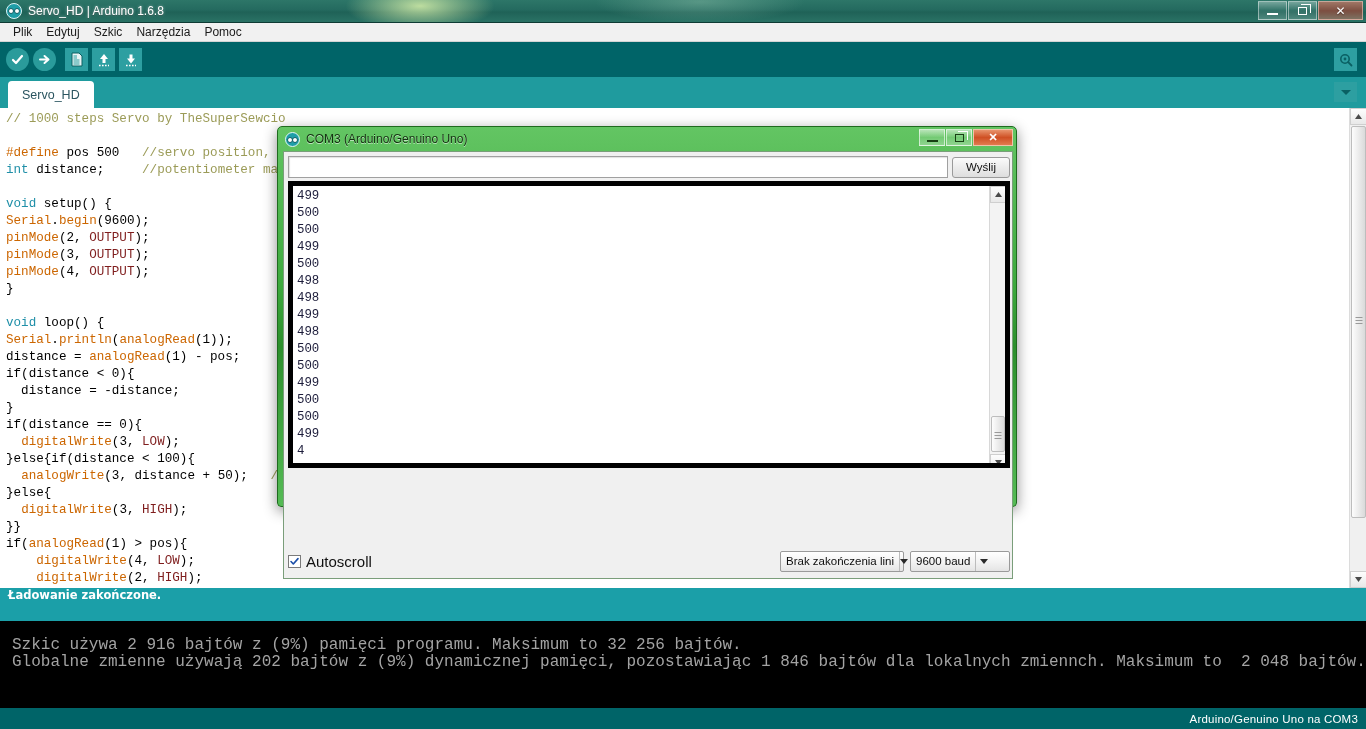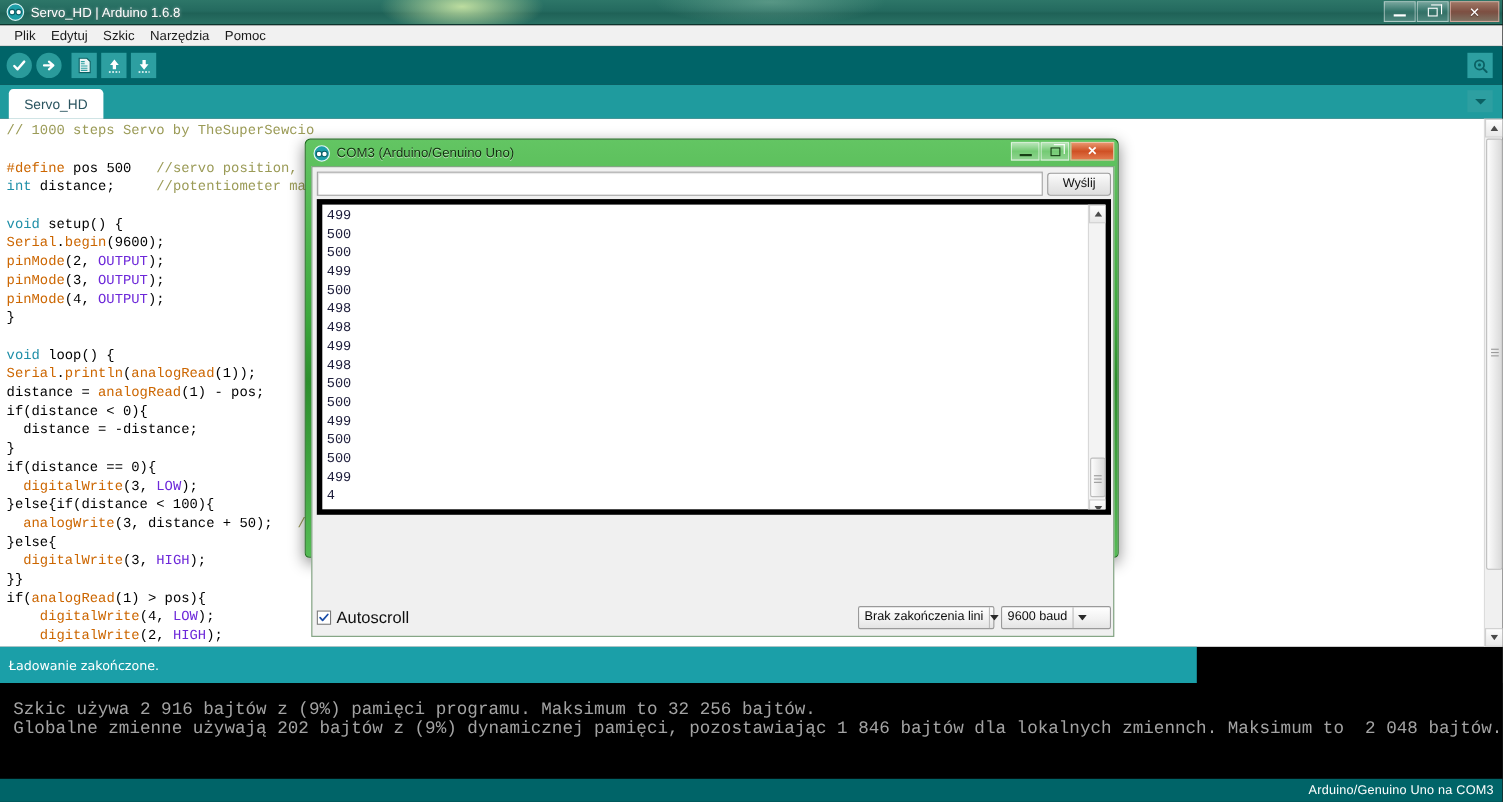--- a/index.html
+++ b/index.html
@@ -147,21 +147,21 @@
     position: absolute; left: 6px; top: 3px;
     font-family: "Liberation Mono", "DejaVu Sans Mono", monospace;
     font-size: 12.6px;
     line-height: 17px;
     white-space: pre;
     color: #000000;
   }
   .k-com  { color: #9b9b57; }   
   .k-kw   { color: #cc6600; }   
   .k-type { color: #1f8fa8; }   
-  .k-lit  { color: #6d28d9; }
+  .k-lit  { color: #7f1d1d; }
 
   
   .ed-scroll {
     position: absolute; right: 0; top: 108px;
     width: 17px; height: 480px;
     background: #f0f0f0;
     border-left: 1px solid #dcdcdc;
   }
   .sb-arrow {
     width: 17px; height: 17px;
@@ -176,23 +176,23 @@
   }
   .sb-grip {
     position: absolute; left: 50%; transform: translateX(-50%);
     width: 7px;
   }
   .sb-grip i { display:block; height:1px; background:#9a9a9a; margin:2px 0; }
 
   
   .statusline {
     position: absolute; left: 0; top: 588px;
-    width: 1088px; height: 33px;
+    width: 1366px; height: 33px;
     background: #1b9fa8;
-    display: flex; align-items: center;
+    display: flex;  font-weight: bold;
   }
   .statusline span {
     color: #ffffff; font-size: 11.5px; margin-left: 8px;
     font-family: "DejaVu Sans", sans-serif;
   }
   .console {
     position: absolute; left: 0; top: 621px;
     width: 1366px; height: 87px;
     background: #000000;
     padding-top: 16px;

